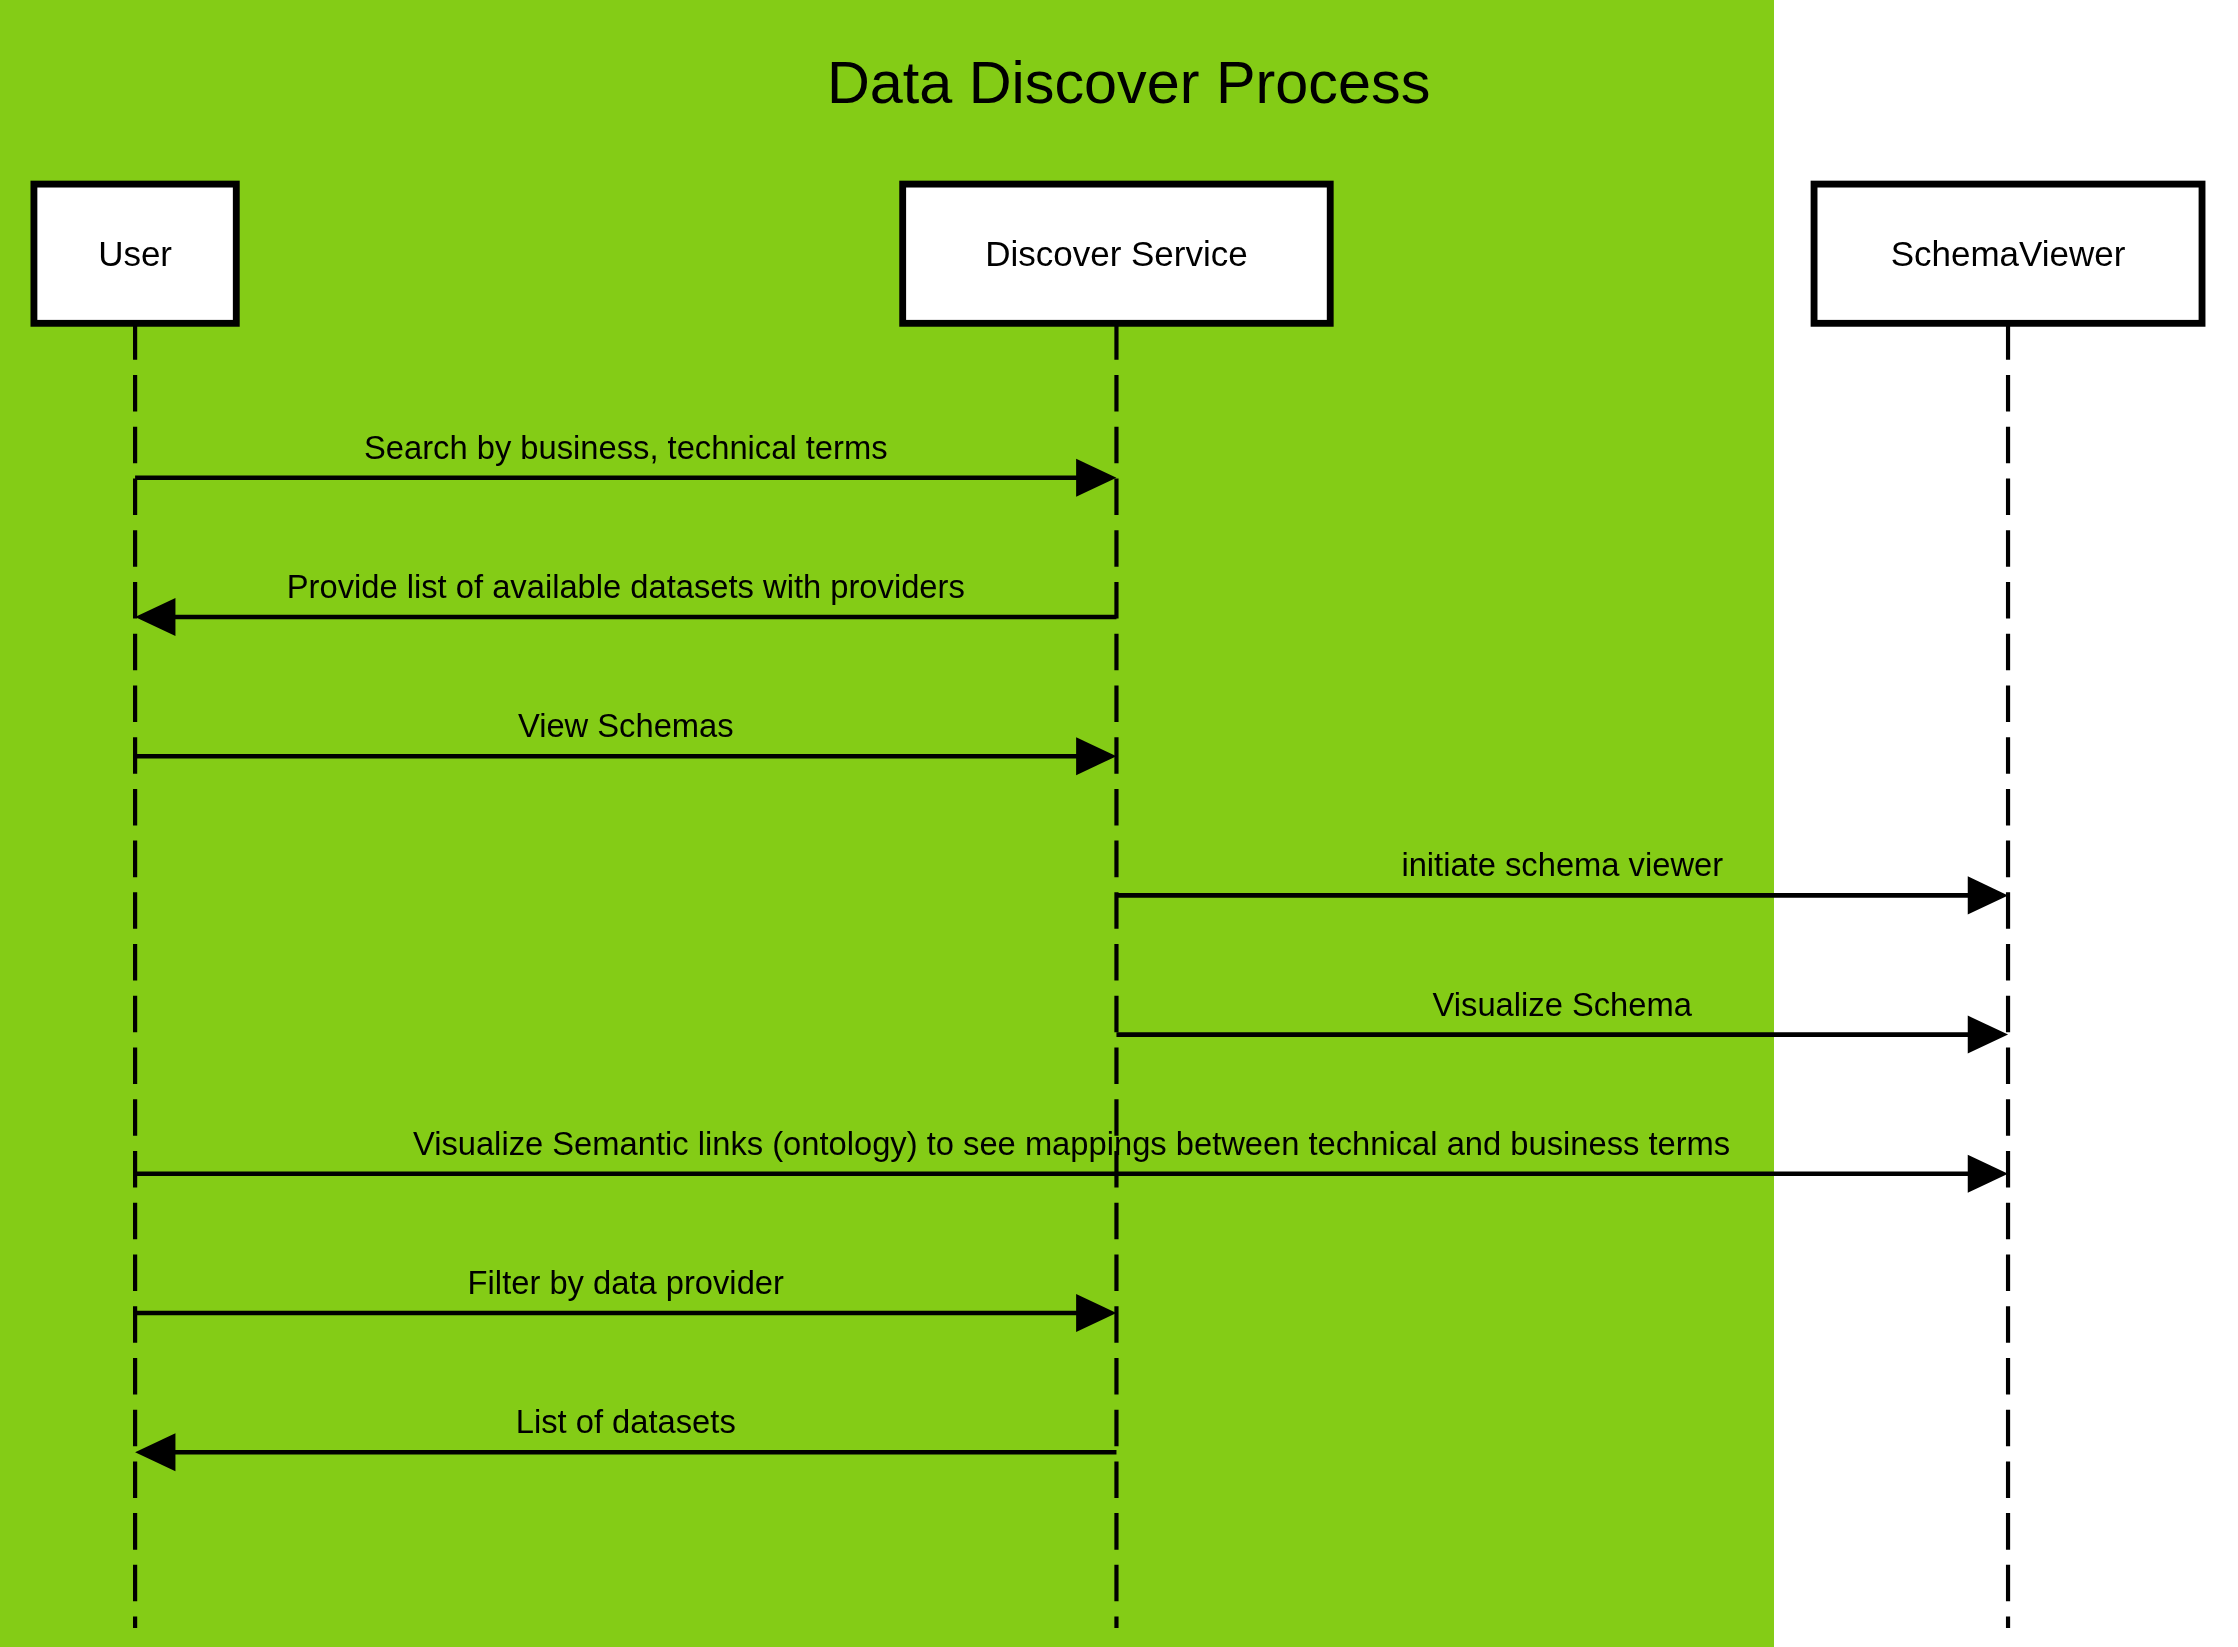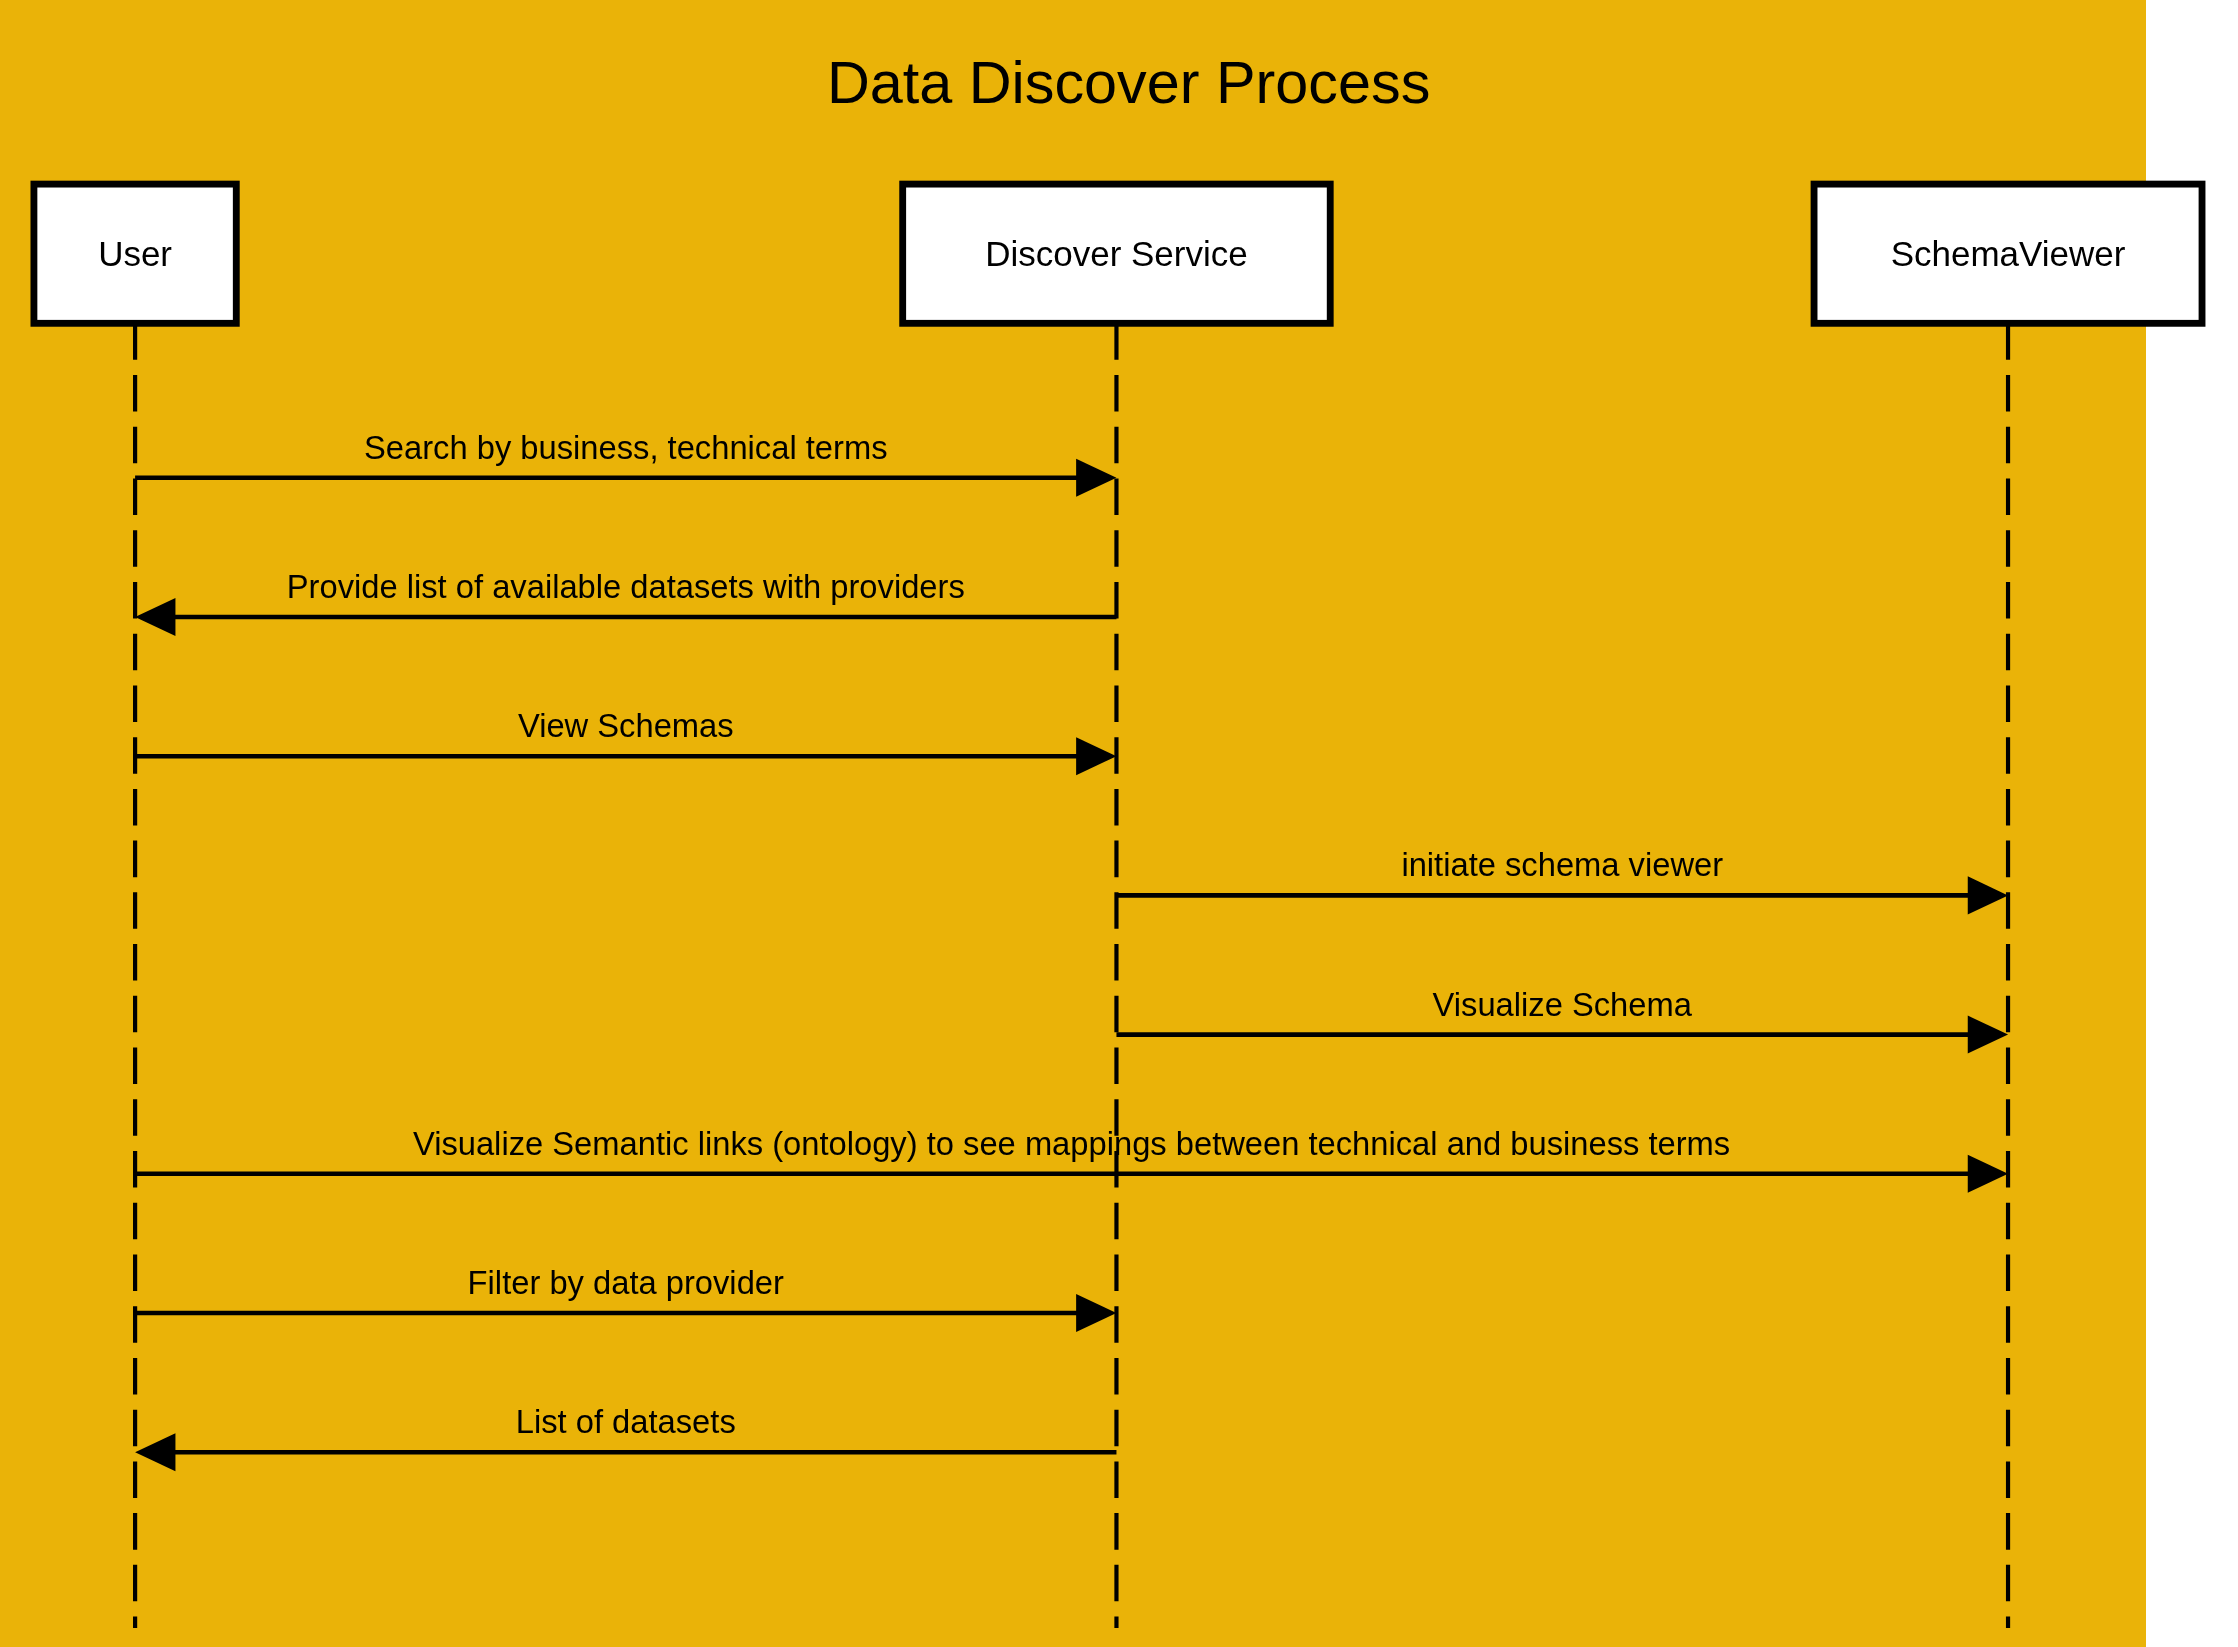--- a/index.html
+++ b/index.html
@@ -7,23 +7,23 @@
     padding: 0;
     background: #ffffff;
   }
   body {
     width: 2239px;
     height: 1647px;
     font-family: "Liberation Sans", sans-serif;
   }
   .canvas {
     position: relative;
-    width: 2146px;
+    width: 1774px;
     height: 1647px;
-    background: #eab308;
+    background: #84cc16;
   }
   svg { display: block; }
 
   .title-text {
     font-family: "Liberation Sans", sans-serif;
     font-size: 78px;
     fill: #000000;
   }
   .actor-box {
     fill: #ffffff;

